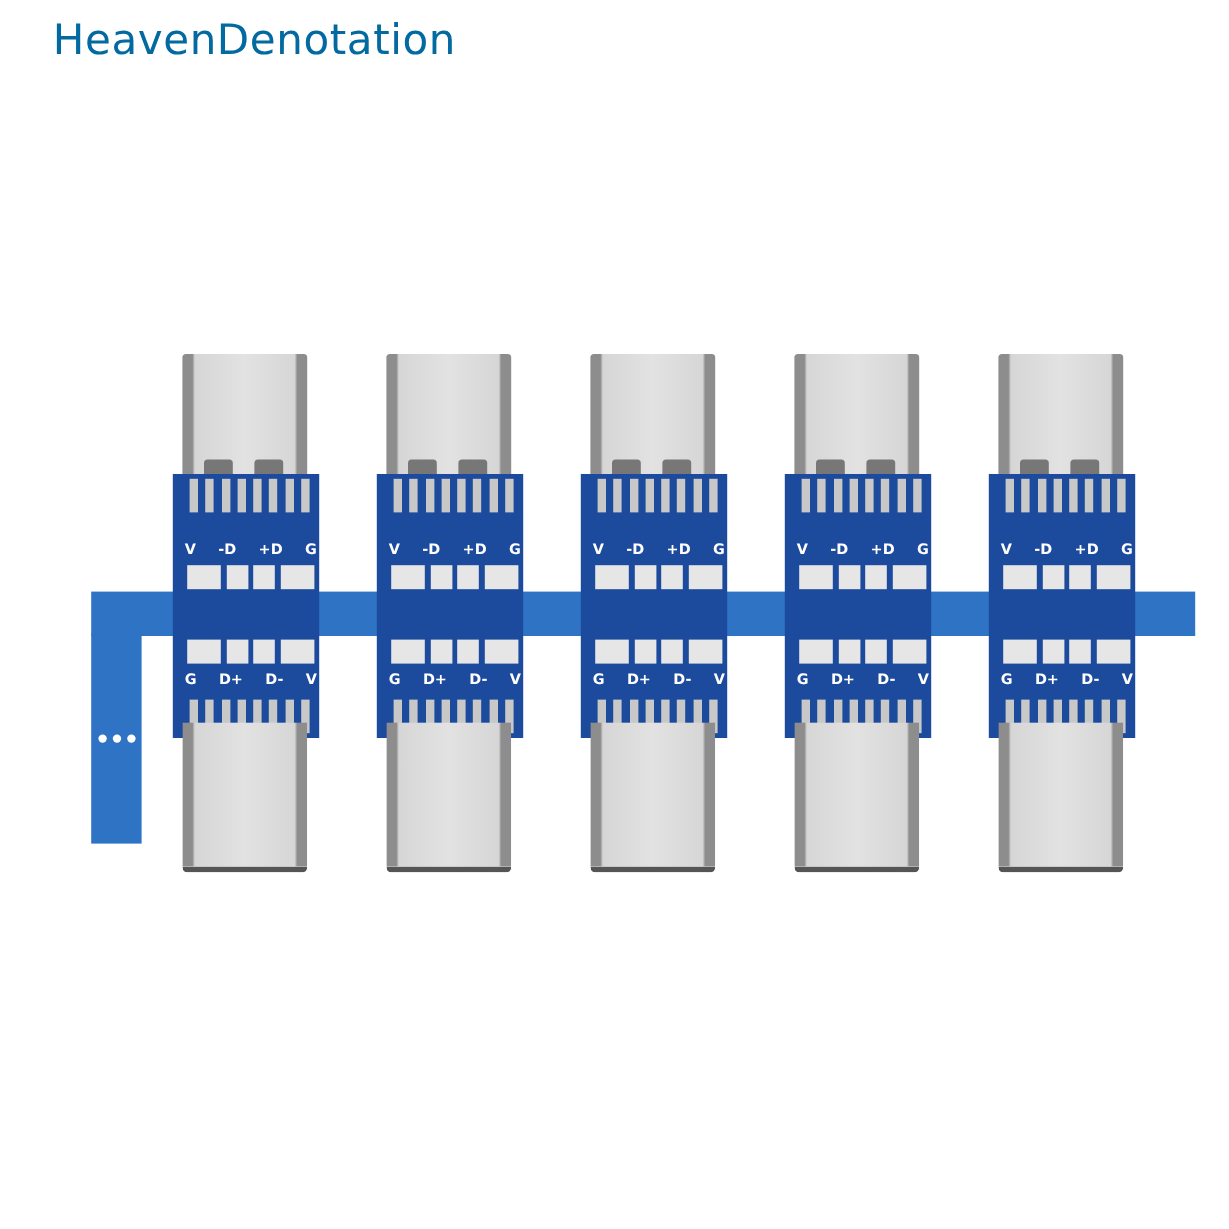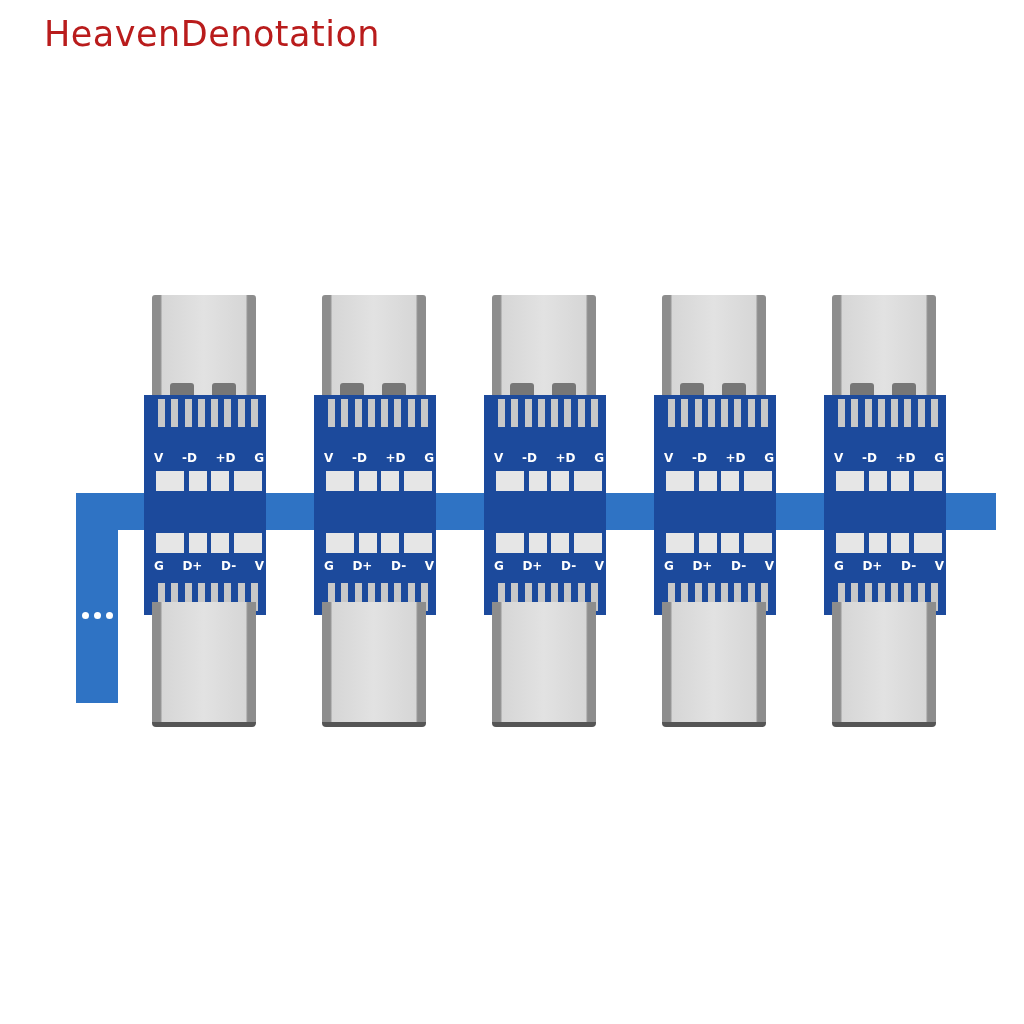--- a/index.html
+++ b/index.html
@@ -1,17 +1,17 @@
 <!DOCTYPE html>
 <html><head>
 <meta charset="utf-8">
 <style>
   html,body{margin:0;padding:0;}
   body{width:1024px;height:1024px;background:#ffffff;position:relative;overflow:hidden;font-family:"DejaVu Sans",sans-serif;}
-  .watermark{position:absolute;left:44px;top:14px;font-size:35px;color:#b91c1c;font-family:"DejaVu Sans",sans-serif;letter-spacing:0.5px;}
+  .watermark{position:absolute;left:44px;top:14px;font-size:35px;color:#0369a1;font-family:"DejaVu Sans",sans-serif;letter-spacing:0.5px;}
   .rail{position:absolute;left:76px;top:493px;width:920px;height:37px;background:#2f73c4;}
   .rail-tab{position:absolute;left:76px;top:528px;width:42px;height:175px;background:#2f73c4;}
   .rail-holes{position:absolute;left:82px;top:612px;display:flex;gap:5px;}
   .rail-holes span{width:7px;height:7px;border-radius:50%;background:#fff;display:block;}
   .hole{position:absolute;width:18px;height:18px;border-radius:50%;background:#f2f2f2;border:2px solid #c9d3dd;}
   .board{position:absolute;width:130px;top:295px;height:432px;}
   .shell-top{position:absolute;left:12px;top:0;width:104px;height:110px;background:linear-gradient(90deg,#8d8d8d 0,#8d8d8d 8%,#d6d6d6 10%,#e2e2e2 50%,#d6d6d6 90%,#8d8d8d 92%);border-radius:3px 3px 0 0;}
   .shell-bot{position:absolute;left:12px;bottom:0;width:104px;height:120px;background:linear-gradient(90deg,#8d8d8d 0,#8d8d8d 8%,#d6d6d6 10%,#e2e2e2 50%,#d6d6d6 90%,#8d8d8d 92%);border-radius:0 0 4px 4px;border-bottom:5px solid #555;}
   .clip{position:absolute;width:24px;height:18px;background:#777;border-radius:3px;}
   .pcb{position:absolute;left:4px;top:100px;width:122px;height:220px;background:#1c4a9c;}

